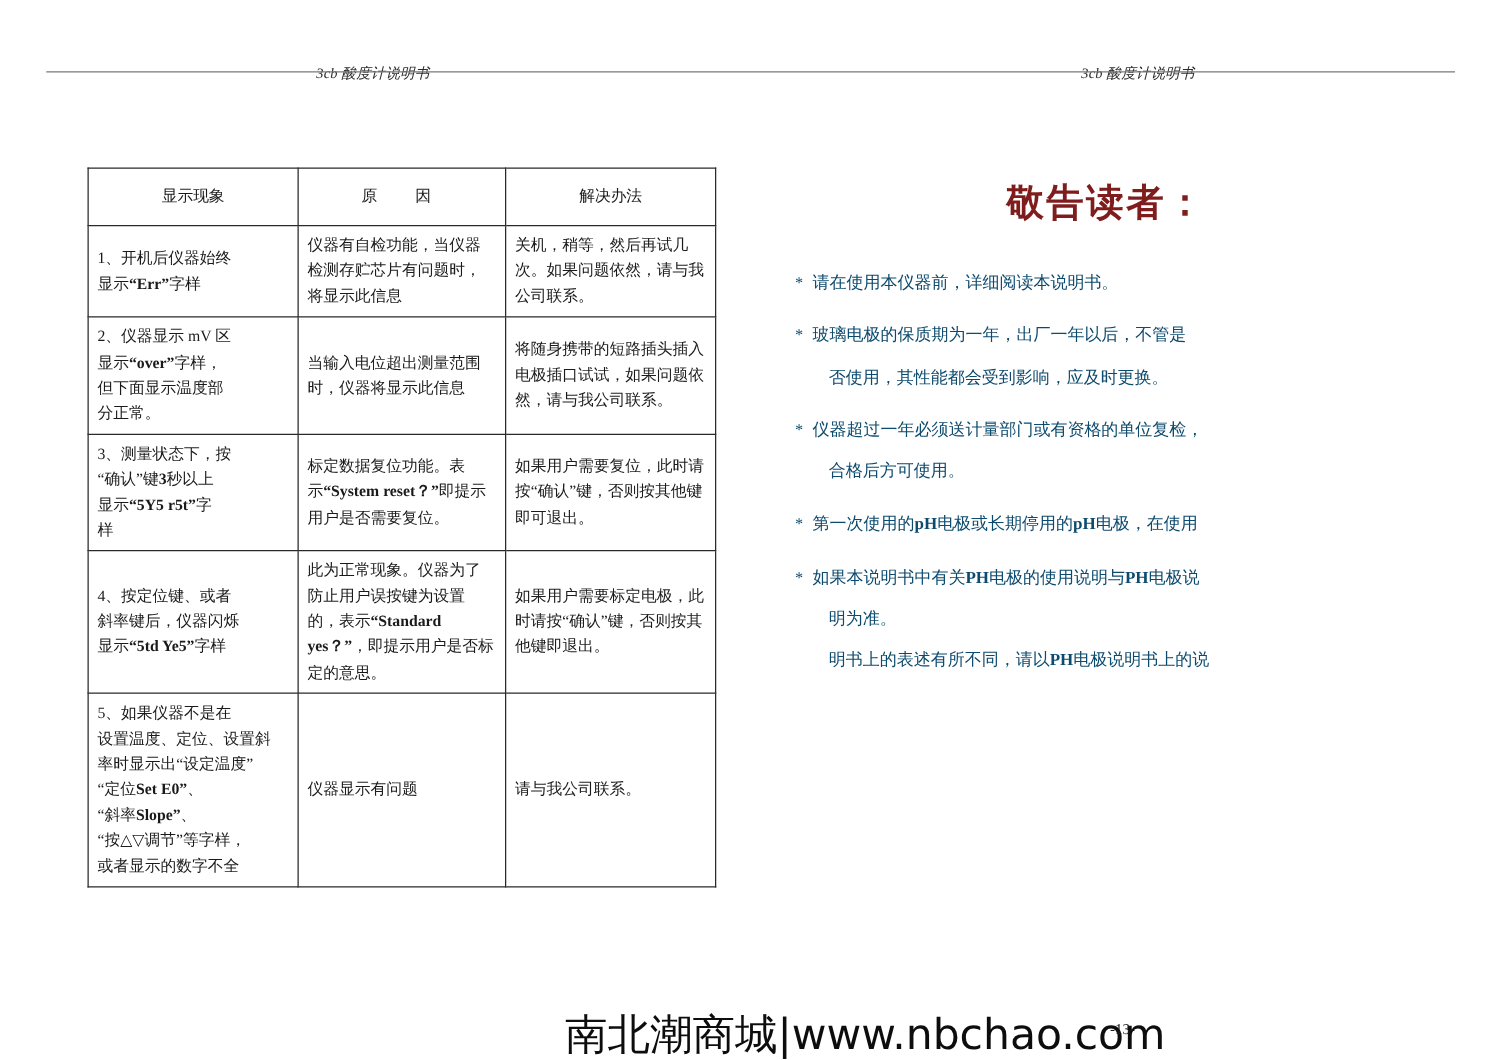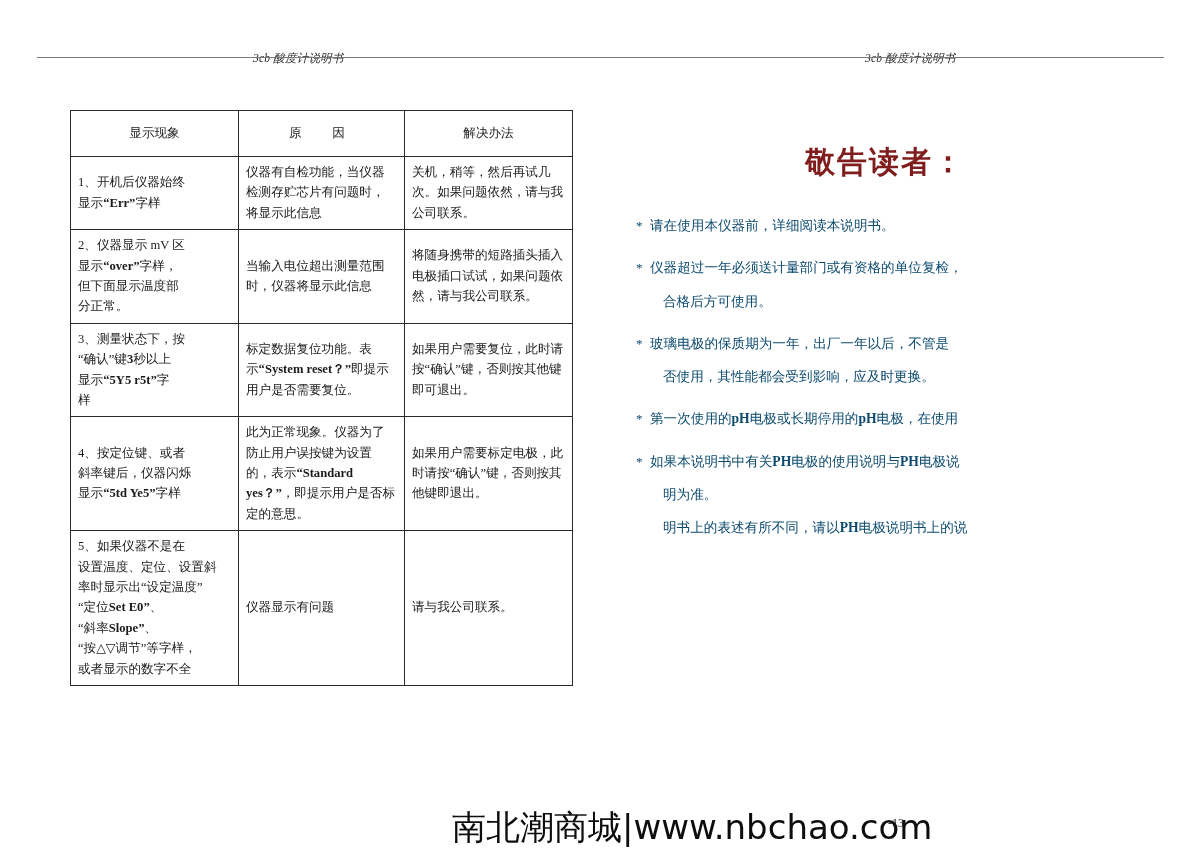--- a/index.html
+++ b/index.html
@@ -41,21 +41,21 @@
     top: 57px;
     width: 1127px;
     height: 0;
     border-top: 1.6px solid #7a7a7a;
   }
 
   
   .table-wrap {
     position: absolute;
     left: 70px;
-    top: 110px;
+    top: 134px;
     width: 502px;
   }
   table.trouble {
     border-collapse: collapse;
     width: 502px;
     table-layout: fixed;
   }
   table.trouble td, table.trouble th {
     border: 1.3px solid #2a2a2a;
     vertical-align: middle;
@@ -220,27 +220,27 @@
 </div>
 
 <div class="notice">
   <div class="notice-title">敬告读者：</div>
 
   <div class="notice-item">
     <span class="star">*</span><span>请在使用本仪器前，详细阅读本说明书。</span>
   </div>
 
   <div class="notice-item">
+    <span class="star">*</span><span>玻璃电极的保质期为一年，出厂一年以后，不管是</span>
+    <span class="cont">否使用，其性能都会受到影响，应及时更换。</span>
+  </div>
+
+  <div class="notice-item">
     <span class="star">*</span><span>仪器超过一年必须送计量部门或有资格的单位复检，</span>
     <span class="cont">合格后方可使用。</span>
-  </div>
-
-  <div class="notice-item">
-    <span class="star">*</span><span>玻璃电极的保质期为一年，出厂一年以后，不管是</span>
-    <span class="cont">否使用，其性能都会受到影响，应及时更换。</span>
   </div>
 
   <div class="notice-item">
     <span class="star">*</span><span><span>第一次使用的</span><span class="b">pH</span><span>电极或长期停用的</span><span class="b">pH</span><span>电极，在使用</span></span>
   </div>
 
   <div class="notice-item">
     <span class="star">*</span><span><span>如果本说明书中有关</span><span class="b">PH</span><span>电极的使用说明与</span><span class="b">PH</span><span>电极说</span></span>
     <span class="cont">明为准。</span>
     <span class="cont"><span>明书上的表述有所不同，请以</span><span class="b">PH</span><span>电极说明书上的说</span></span>

